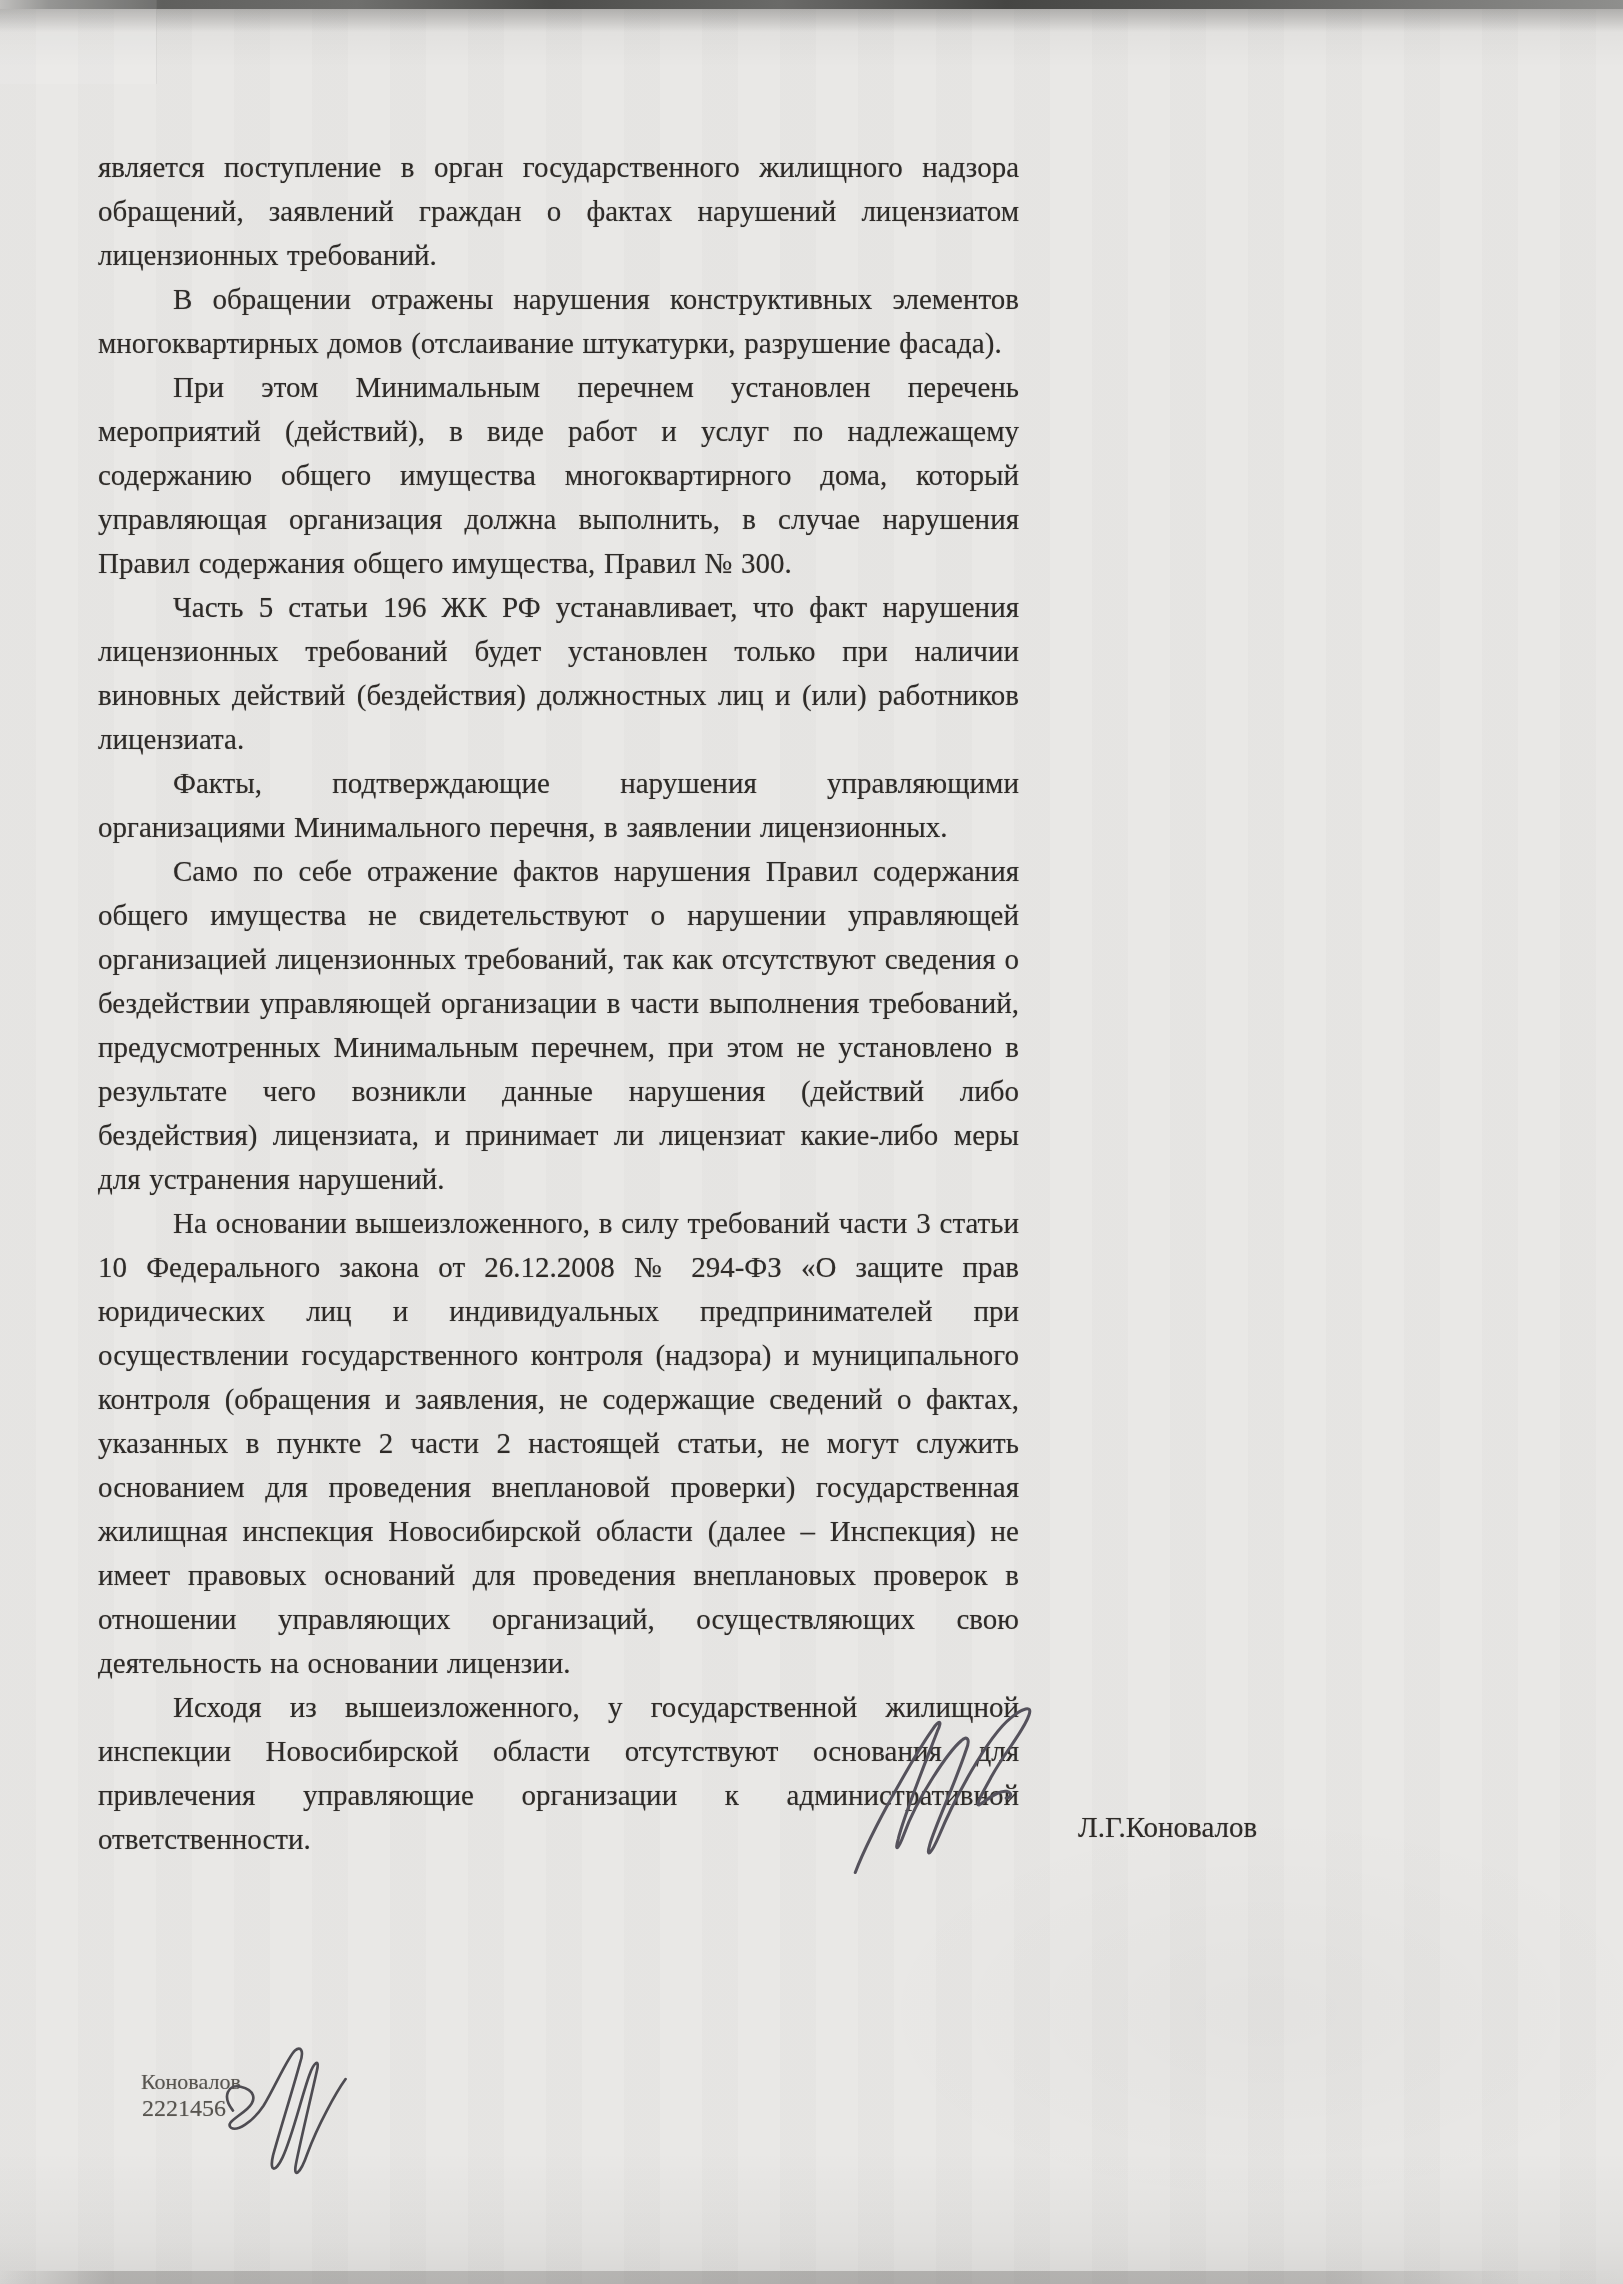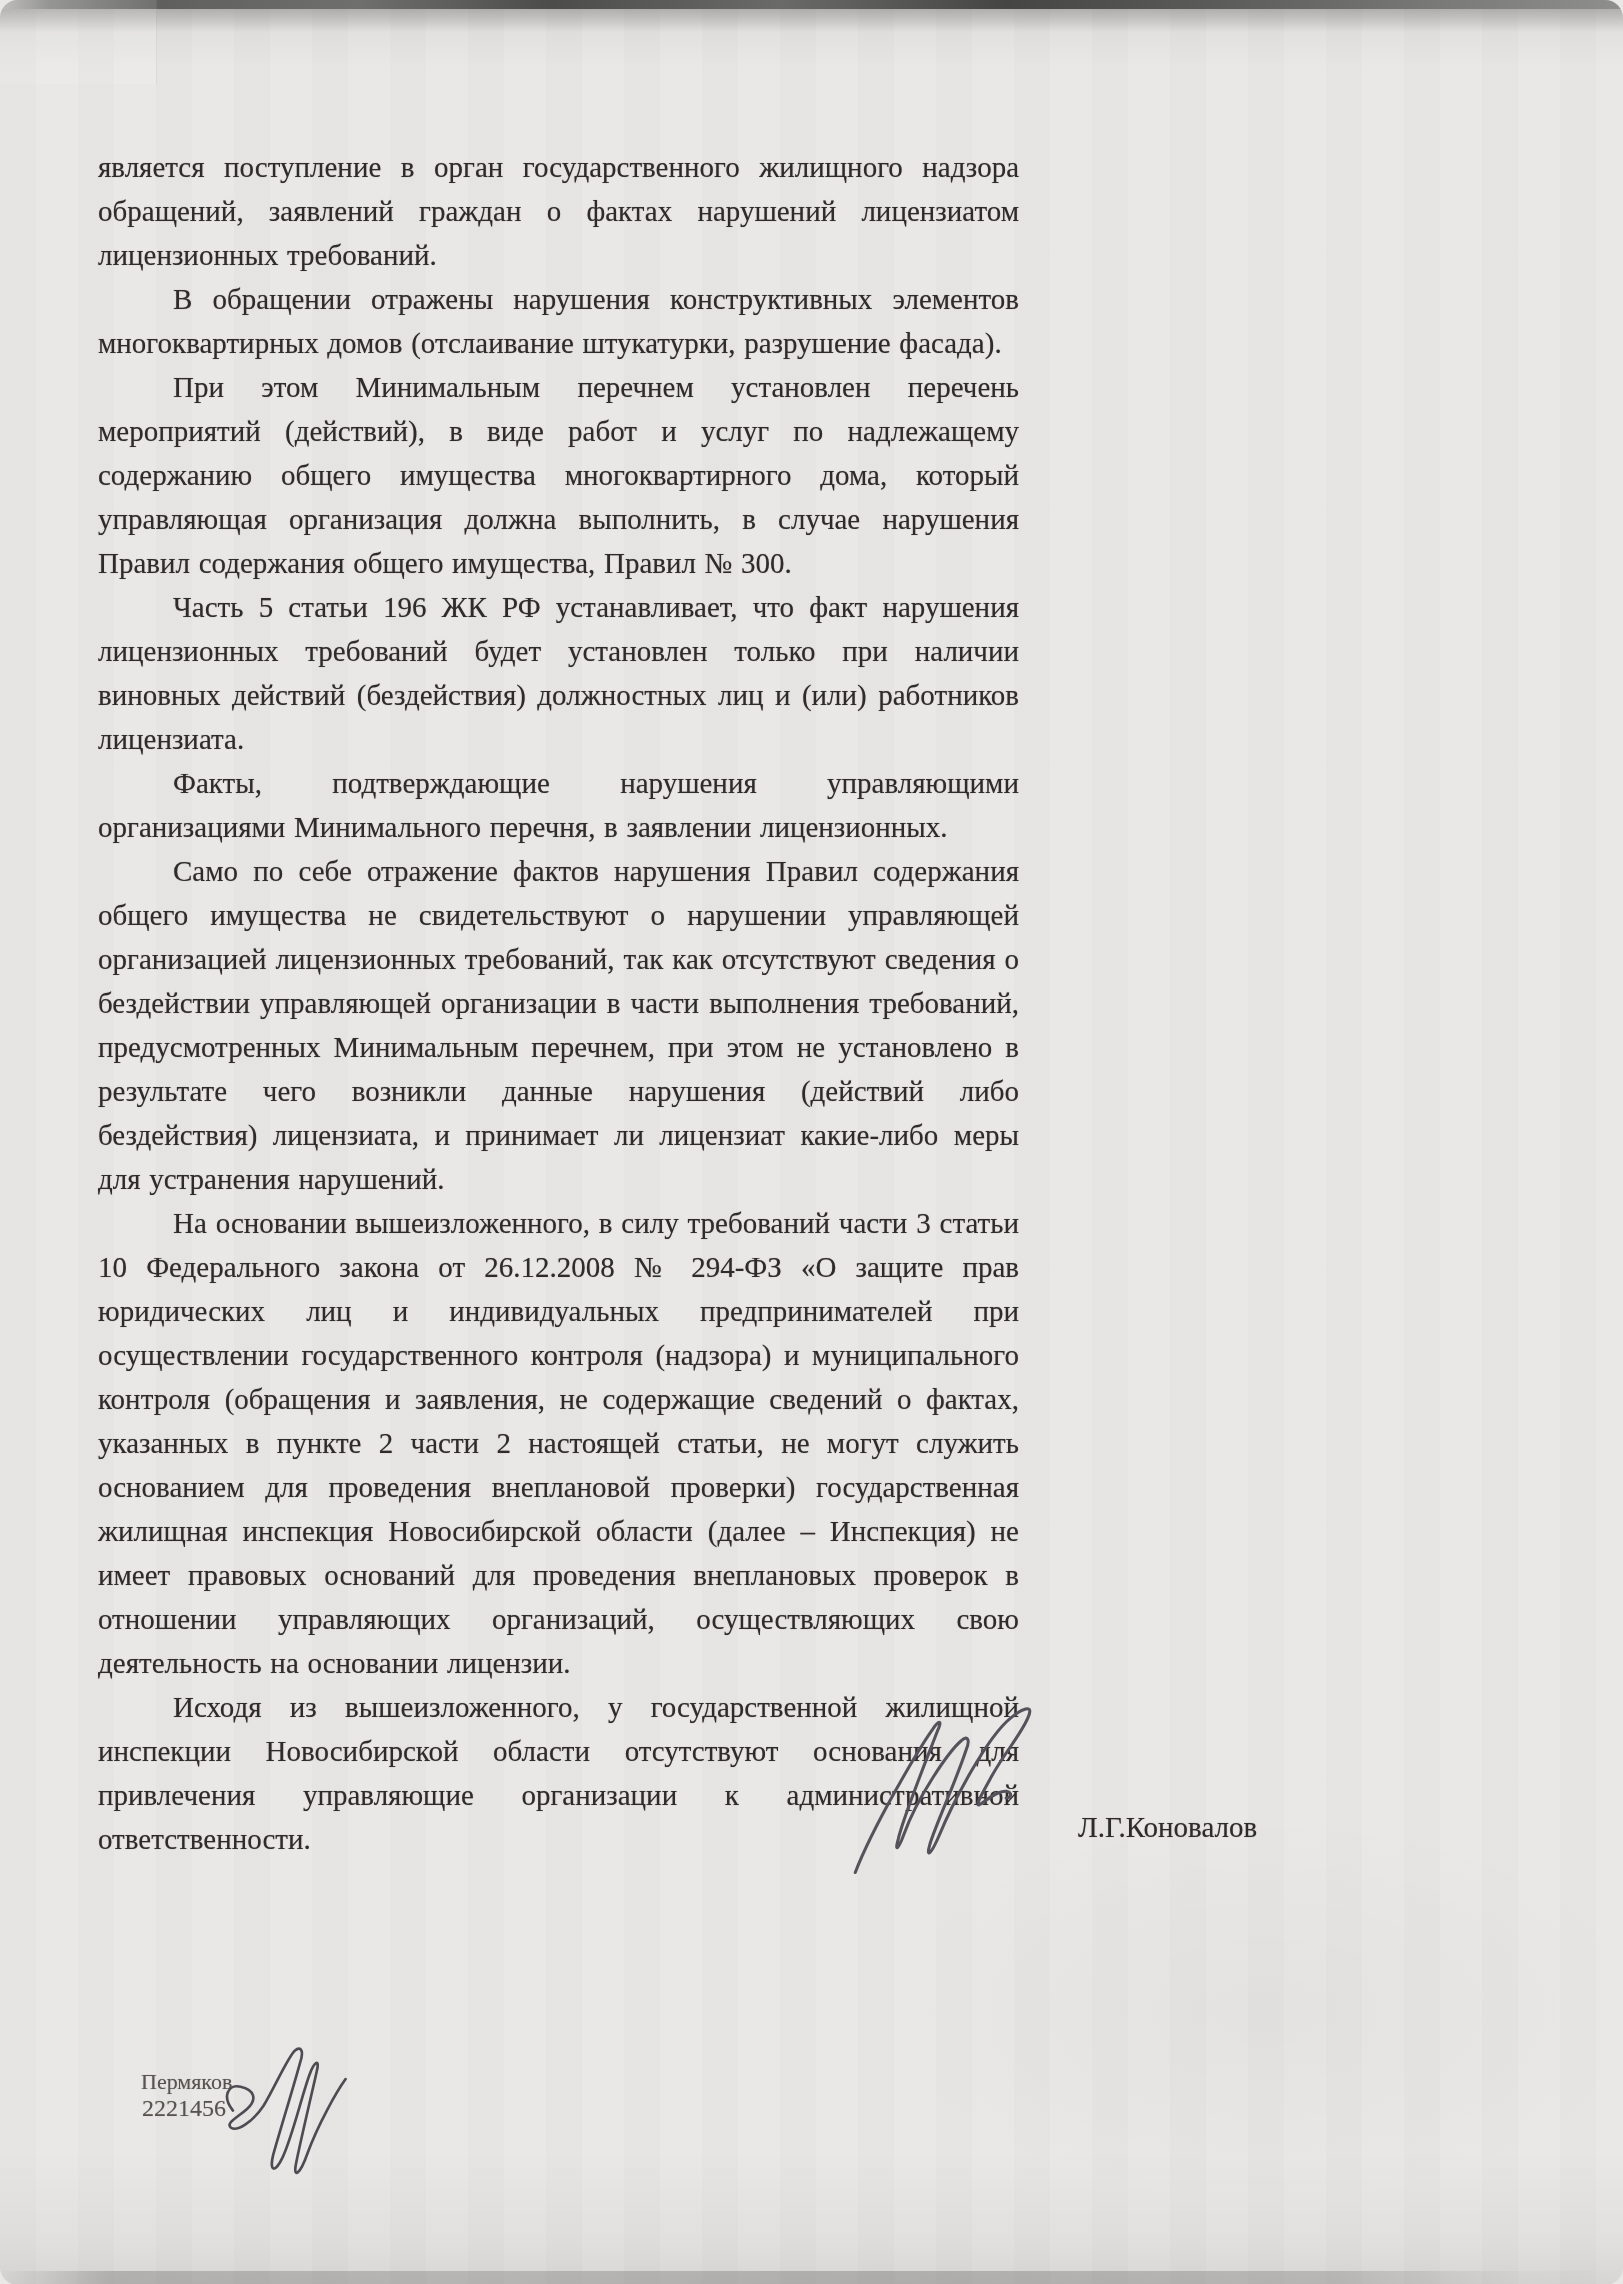--- a/index.html
+++ b/index.html
@@ -13,21 +13,20 @@
     height: 2285px;
     overflow: hidden;
     background-color: #e9e8e6;
     background-image:
       linear-gradient(180deg, rgba(0,0,0,0.10) 0px, rgba(0,0,0,0.03) 32.5px, rgba(0,0,0,0) 67px),
       linear-gradient(0deg, rgba(0,0,0,0.08) 0px, rgba(0,0,0,0.035) 44px, rgba(0,0,0,0) 134px),
       repeating-linear-gradient(90deg, rgba(0,0,0,0.014) 0px, rgba(0,0,0,0.014) 36px, rgba(255,255,255,0.016) 36px, rgba(255,255,255,0.016) 78px),
       radial-gradient(ellipse 574px 287px at 78% 88%, rgba(0,0,0,0.025), rgba(0,0,0,0) 70%);
     font-family: "Liberation Serif", "DejaVu Serif", serif;
     color: #2e2b28;
-    border-radius: 18px;
   }
   
   .scan-edge-top {
     position: absolute;
     left: 0; top: 0;
     width: 100%; height: 8.6px;
     background: linear-gradient(90deg,
       #b9b8b6 0%, #8a8a88 3%, #5f5f5d 10%, #6f6f6d 22%,
       #4c4c4a 34%, #6a6a68 48%, #454543 62%, #5d5d5b 76%,
       #787876 88%, #8f8f8d 100%);
@@ -163,21 +162,21 @@
              C125,112 160,45 185,25
              C197,15 208,11 204,22
              C199,38 178,62 165,86
              C155,104 147,118 152,116
              C159,112 172,100 181,102
              C187,104 185,109 180,109" fill="none" stroke="#55525c" stroke-width="3.2" stroke-linecap="round" stroke-linejoin="round"></path>
   </svg>
 
   <div class="sig-name">Л.Г.Коновалов</div>
 
-  <div class="stamp-name">Пермяков</div>
+  <div class="stamp-name">Коновалов</div>
   <div class="stamp-number">2221456</div>
 
   <svg class="stamp-sig-svg" viewBox="0 0 190 175" xmlns="http://www.w3.org/2000/svg">
     <path d="M30,75
              C18,60 25,47 38,50
              C52,53 56,63 45,73
              C34,83 22,88 28,93
              C34,97 50,88 62,70
              C74,50 88,18 95,12
              C101,7 105,12 100,26

